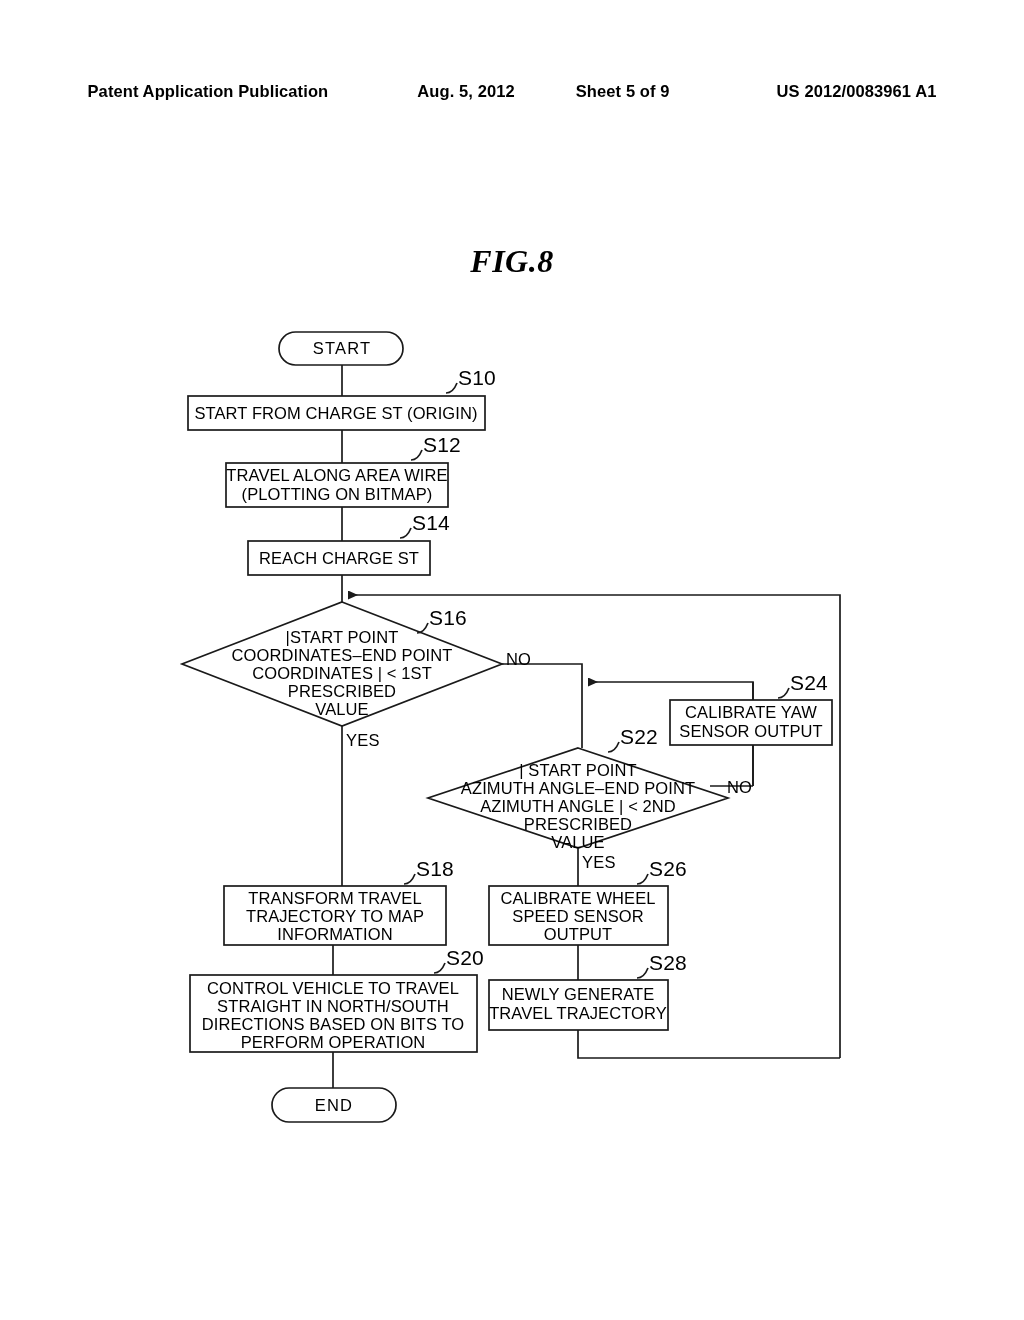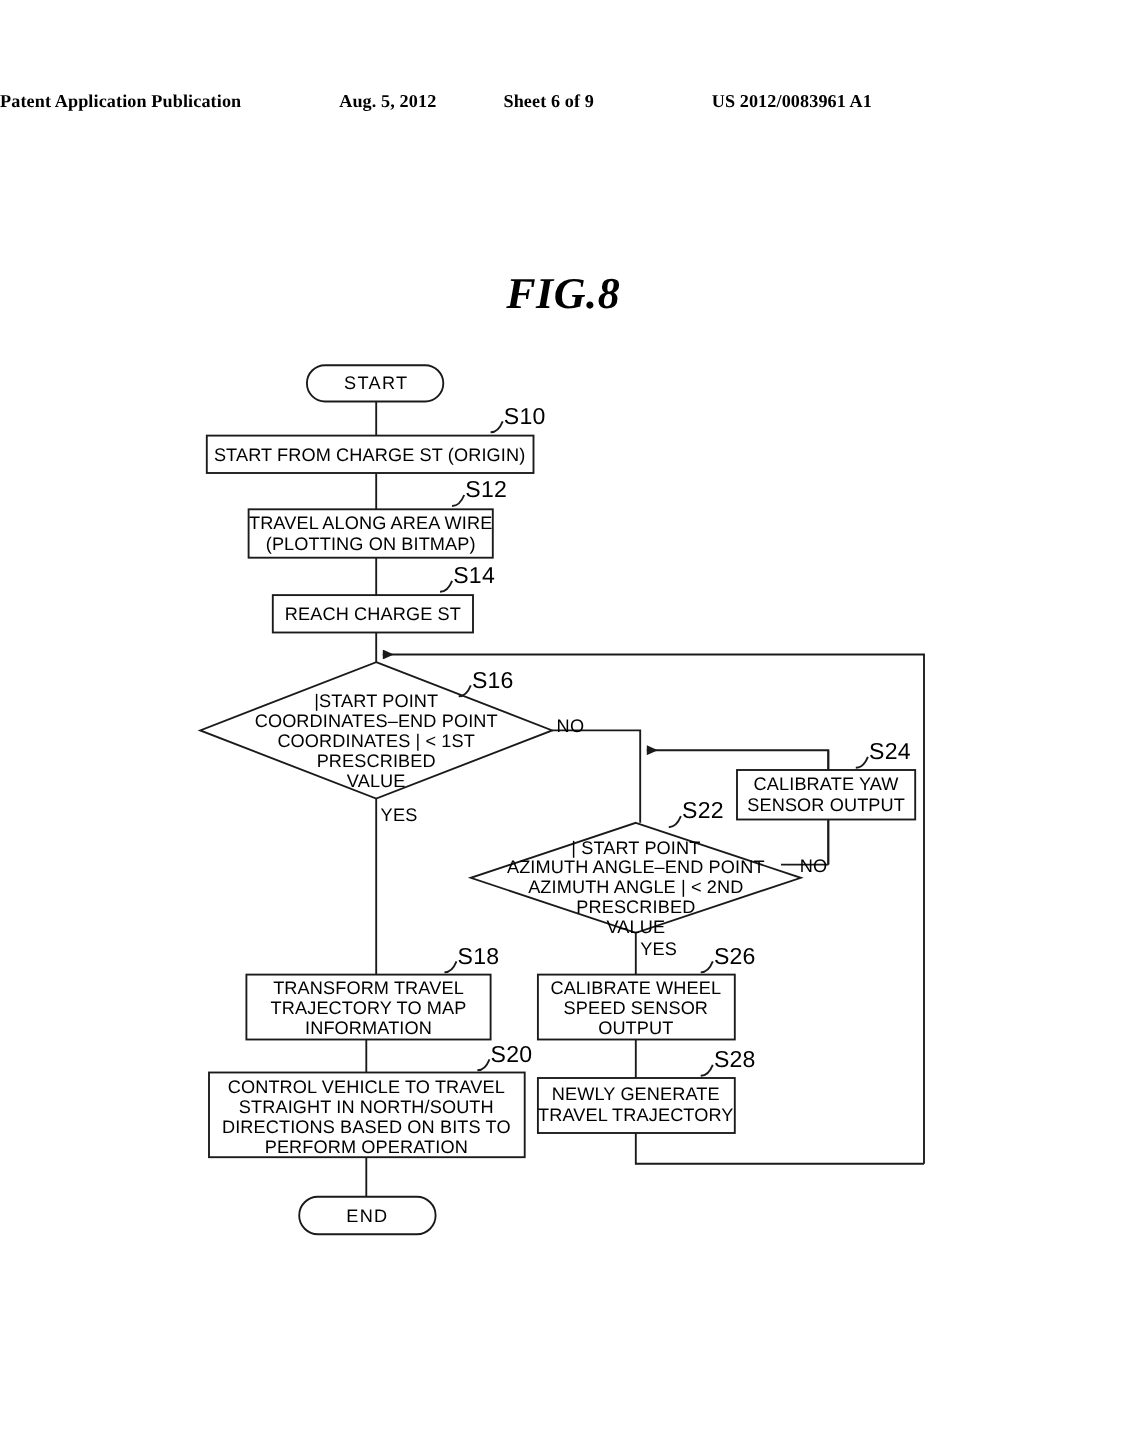--- a/index.html
+++ b/index.html
@@ -18,22 +18,23 @@
   }
 
   
   #patent-header {
     position: absolute;
     top: 82px;
     left: 0;
     width: 1024px;
     height: 30px;
     display: flex;
+    justify-content: center;
     align-items: baseline;
-    font-family: Liberation Serif, serif;
+    font-family: Liberation Sans, sans-serif;
     font-weight: bold;
     font-size: 16.5px;
     letter-spacing: 0.1px;
     white-space: nowrap;
     gap: 45px;
   }
   #patent-header .hdr-pub      { margin-right: 44px; }
   #patent-header .hdr-date     { margin-right: 16px; }
   #patent-header .hdr-sheet    { margin-right: 62px; }
   #patent-header .hdr-number   { margin-right: 0; }
@@ -41,21 +42,21 @@
   
   #figure-title {
     position: absolute;
     top: 243px;
     left: 0;
     width: 1024px;
     text-align: center;
     font-family: "Liberation Serif", serif;
     font-style: italic;
     font-weight: bold;
-    font-size: 40px;
+    font-size: 32px;
     letter-spacing: 0.5px;
   }
 
   
   #flowchart-svg {
     position: absolute;
     top: 0;
     left: 0;
     width: 1024px;
     height: 1320px;
@@ -101,21 +102,21 @@
     text-anchor: start;
     letter-spacing: 0.2px;
   }
 </style>
 </head>
 <body>
 
 <div id="patent-header">
   <span class="hdr-pub">Patent Application Publication</span>
   <span class="hdr-date">Aug. 5, 2012</span>
-  <span class="hdr-sheet">Sheet 6 of 9</span>
+  <span class="hdr-sheet">Sheet 5 of 9</span>
   <span class="hdr-number">US 2012/0083961 A1</span>
 </div>
 
 <div id="figure-title">FIG.8</div>
 
 <svg id="flowchart-svg" viewBox="0 0 1024 1320">
 
   <defs>
     <marker id="arrowLeft" markerWidth="11" markerHeight="9" refX="10" refY="4.5" orient="auto" markerUnits="userSpaceOnUse">
       <path d="M10,0 L10,9 L0,4.5 Z" fill="#1a1a1a"></path>

